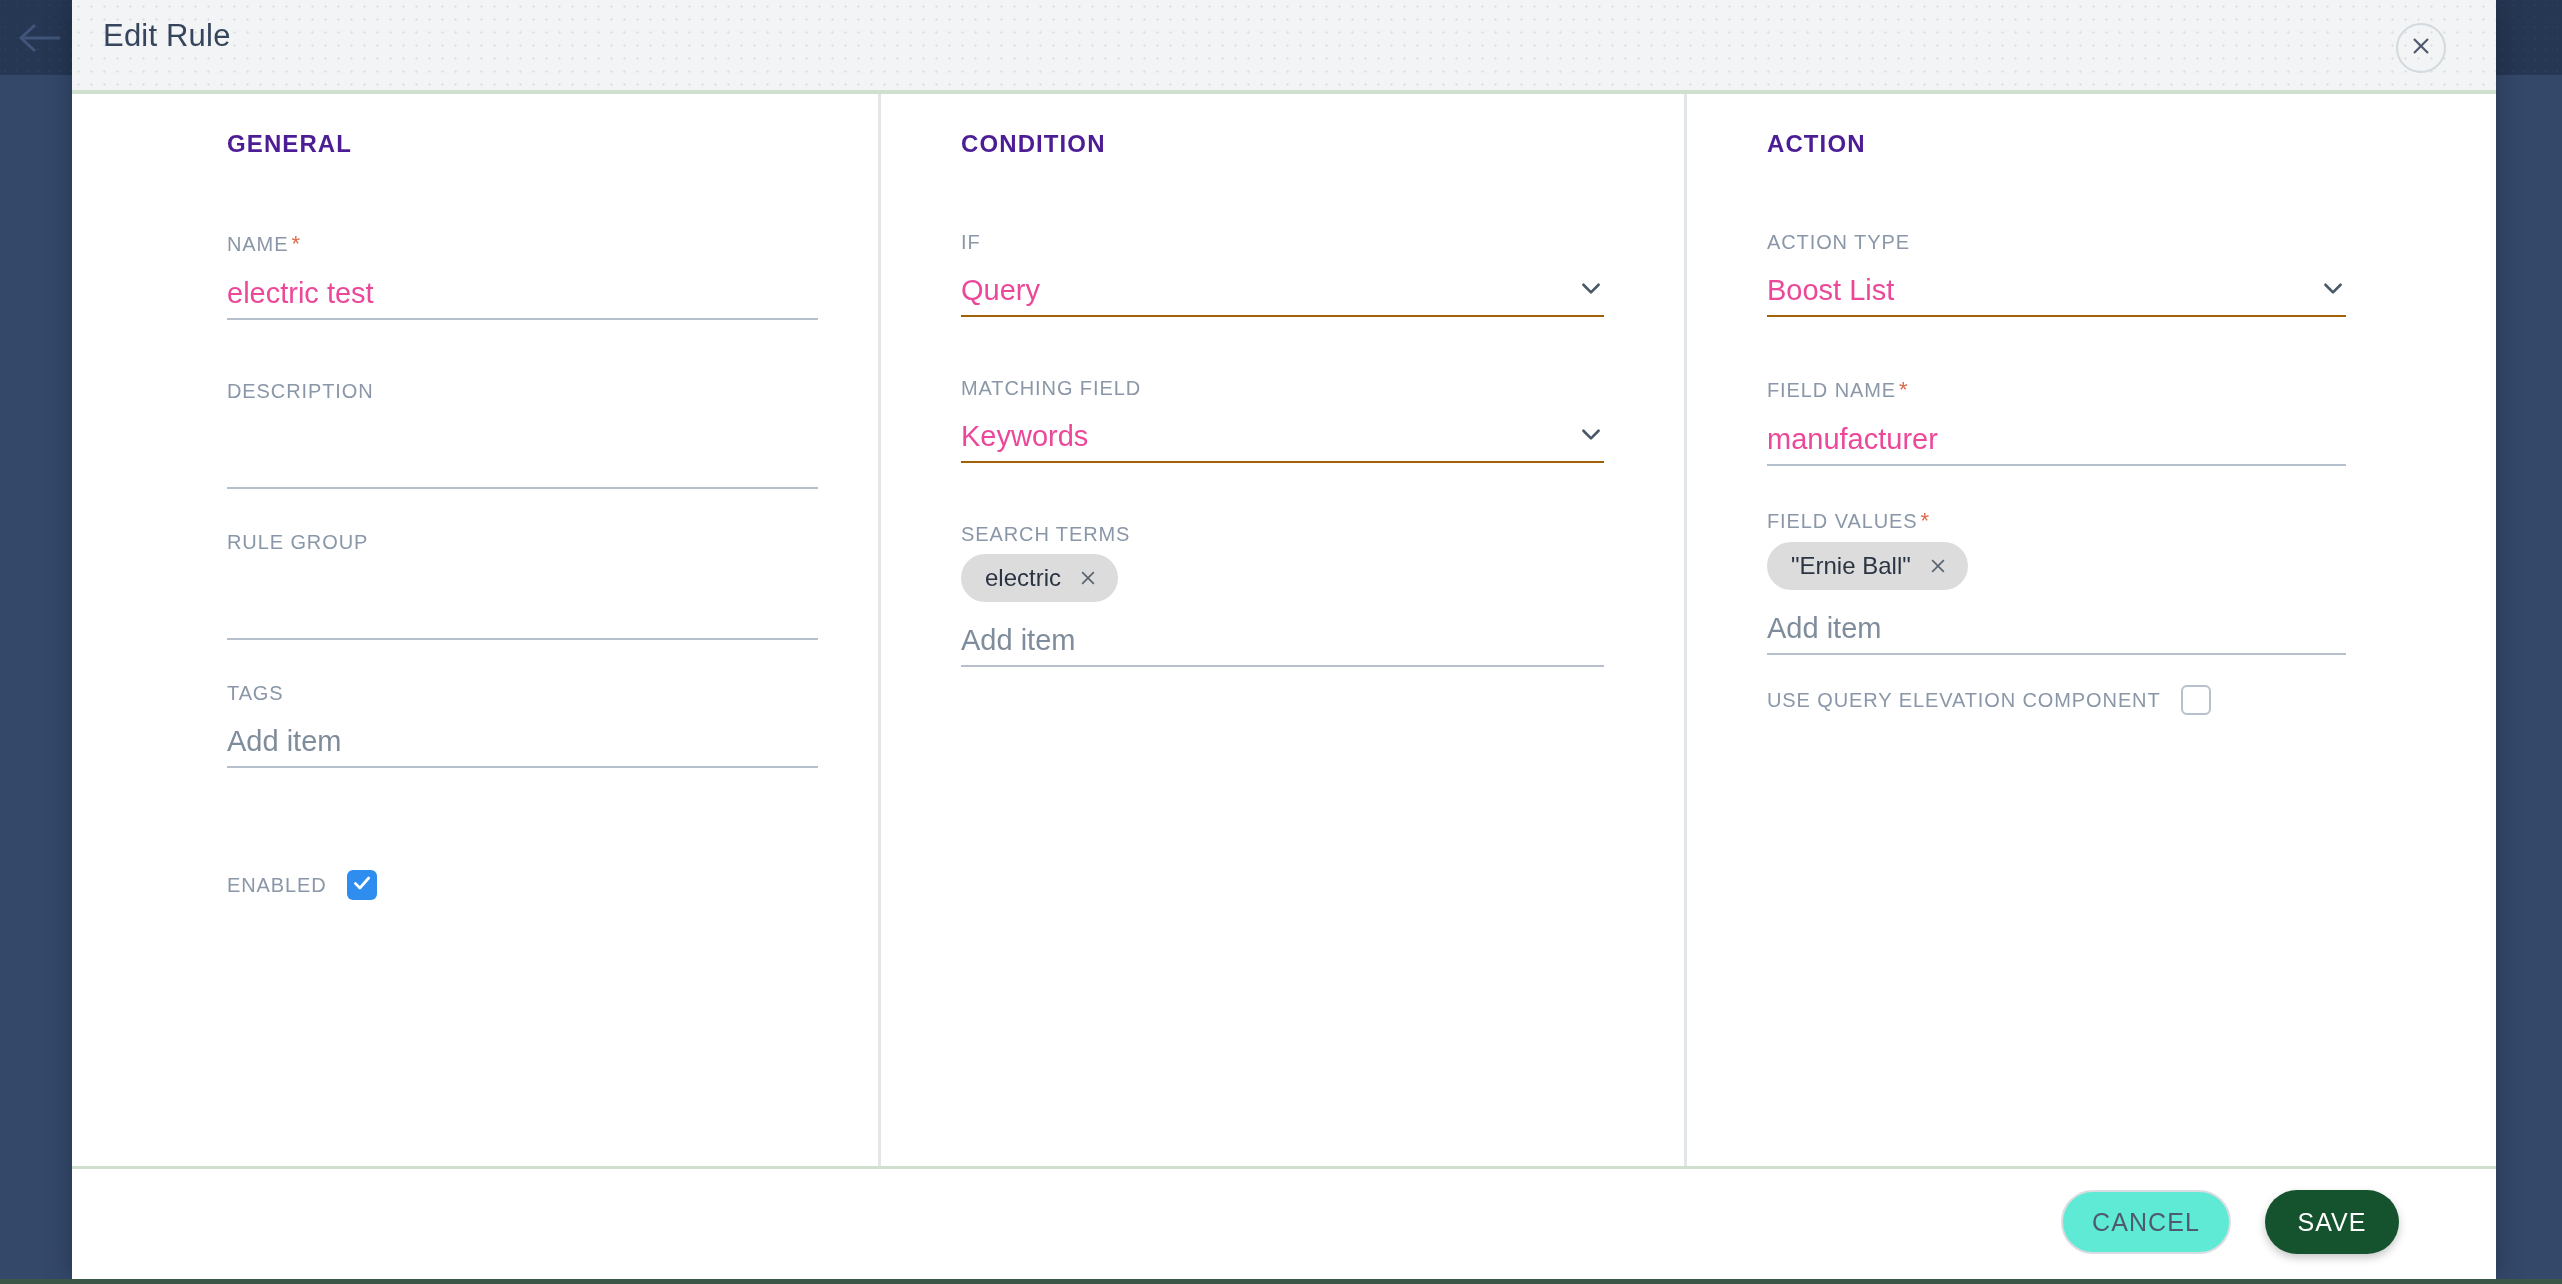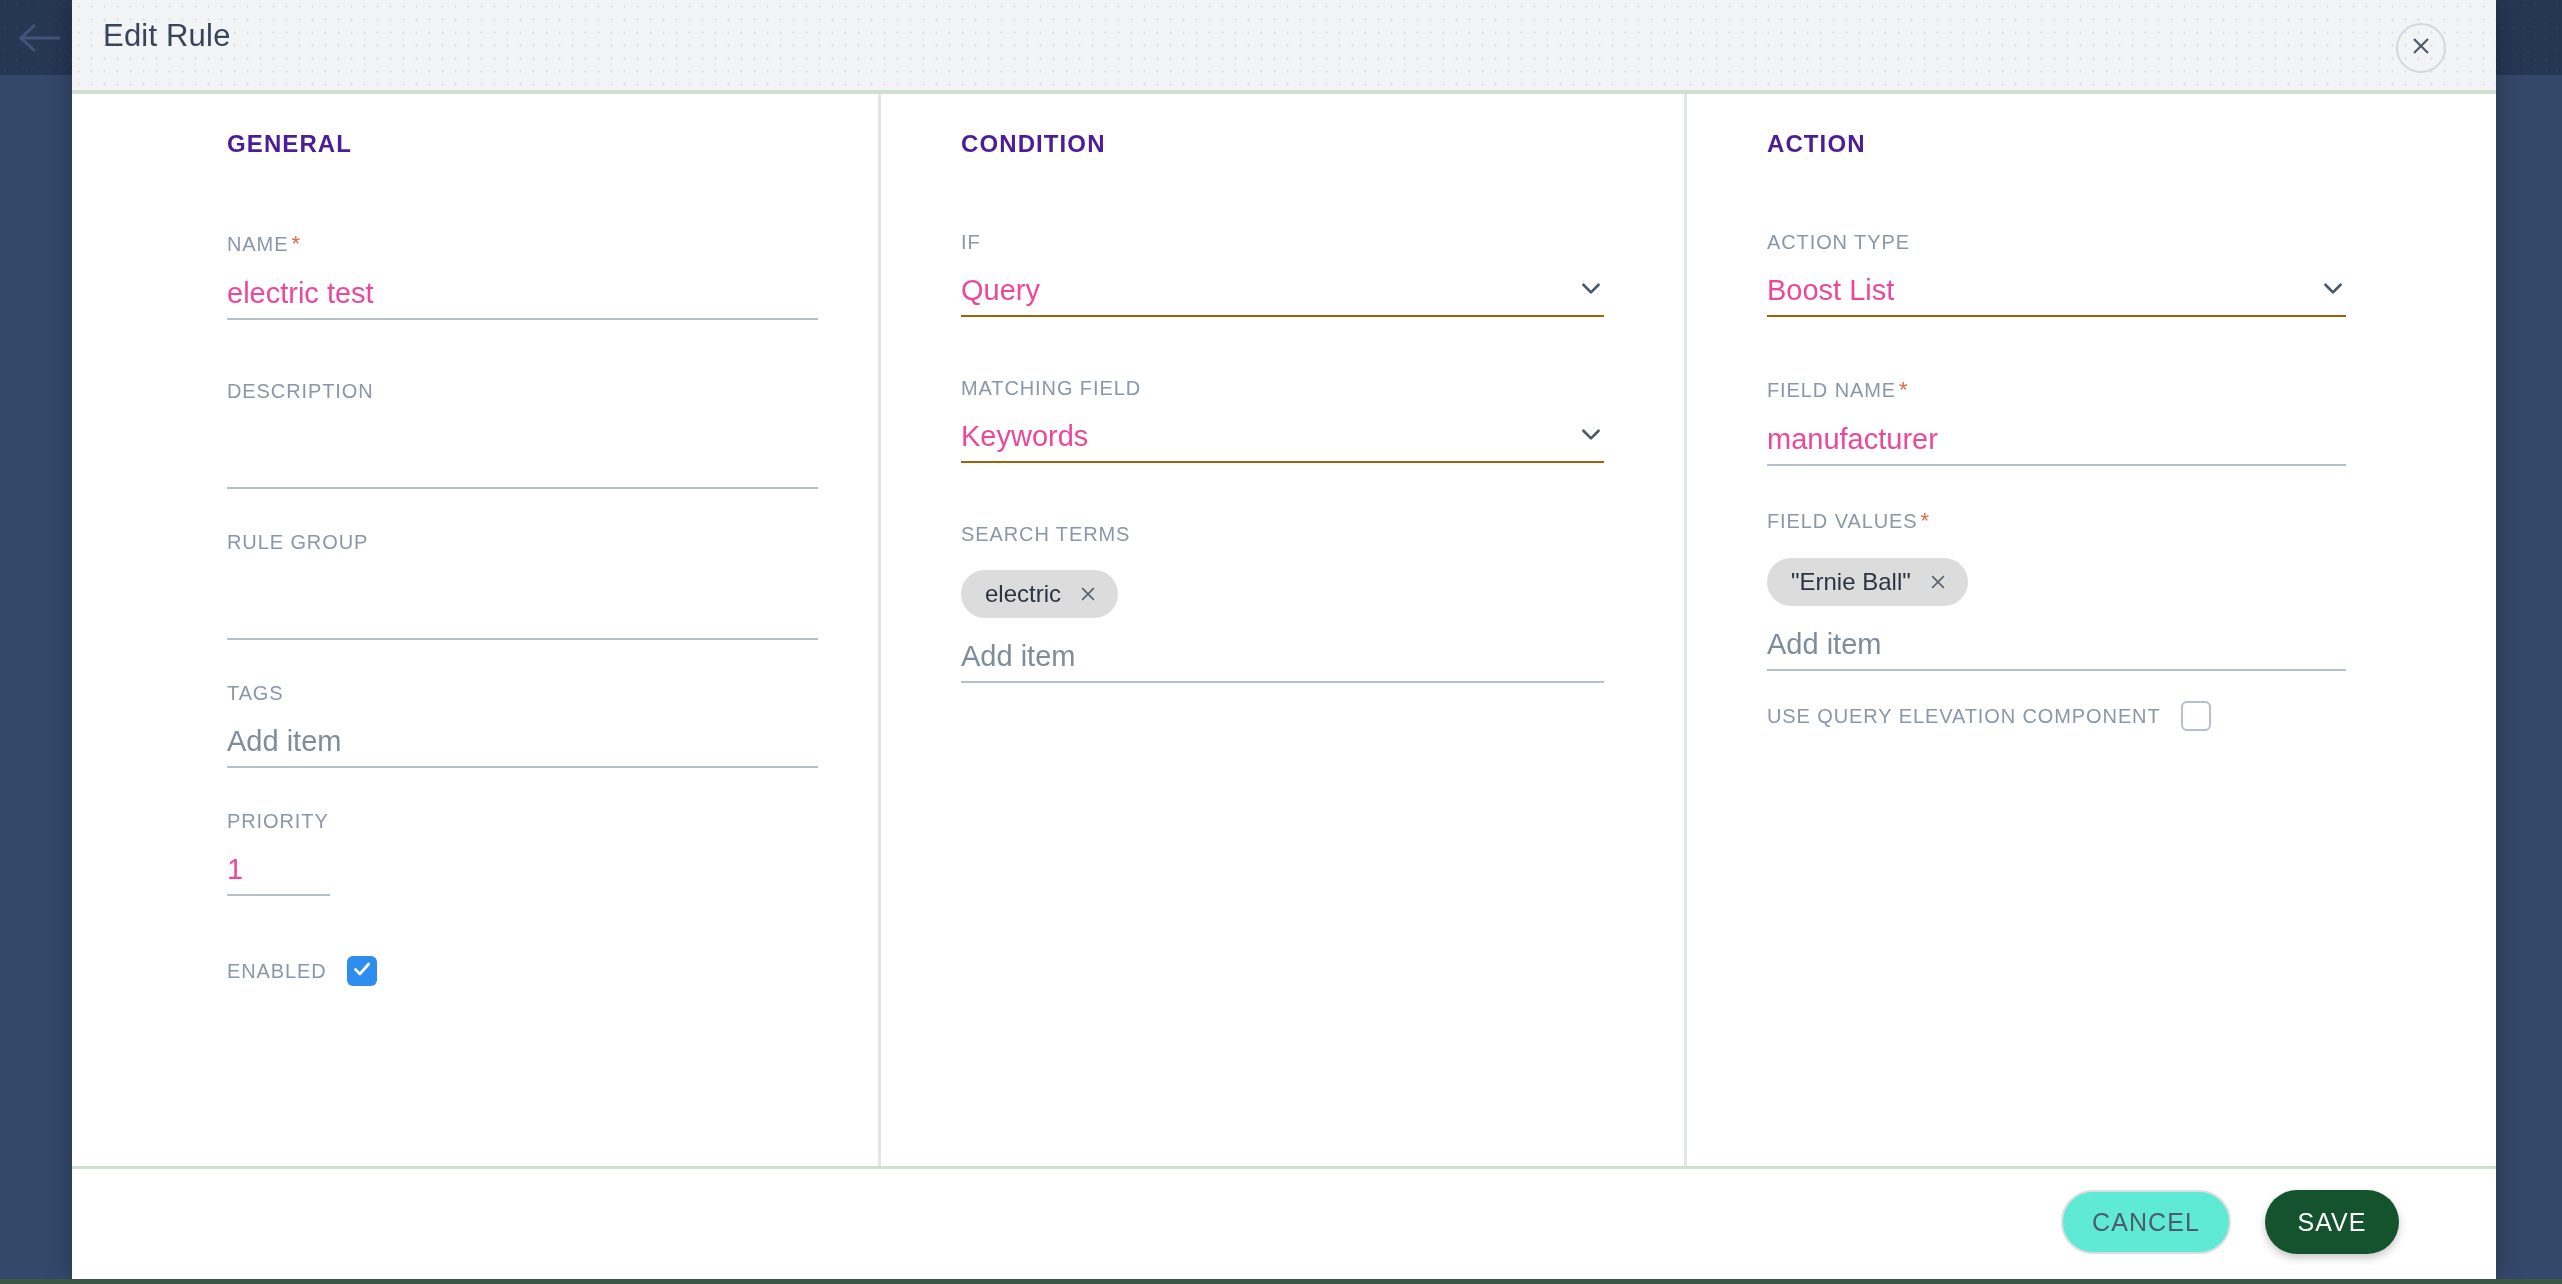--- a/index.html
+++ b/index.html
@@ -161,21 +161,20 @@
   .chip {
     display: inline-flex;
     align-items: center;
     background: #dcdcdc;
     border-radius: 26px;
     height: 48px;
     padding: 0 20px 0 24px;
     font-size: 24px;
     color: #2a3443;
     margin-right: 10px;
-    margin-top: 16px;
   }
   .chip-x {
     margin-left: 17px;
     color: #58646f;
     cursor: pointer;
     display: inline-flex;
     align-items: center;
   }
 
   .checkbox-row {
@@ -294,26 +293,20 @@
 
       <div class="field">
         <span class="field-label">TAGS</span>
         <div class="underline-input">
           <span class="input-placeholder">Add item</span>
         </div>
       </div>
 
       <div class="gap-md"></div>
 
-      <div class="field">
-        <span class="field-label">PRIORITY</span>
-        <div class="underline-input short">
-          <span class="input-value">1</span>
-        </div>
-      </div>
 
       <div class="gap-lg"></div>
 
       <div class="checkbox-row">
         <span class="field-label" style="margin-bottom:0">ENABLED</span>
         <span class="cb cb-on">
           <span>
             <svg viewBox="0 0 24 24" width="20" height="20" fill="none" stroke="#ffffff" stroke-width="3.2" stroke-linecap="round" stroke-linejoin="round">
               <polyline points="4,12.5 9.5,18 20,6"></polyline>
             </svg>

